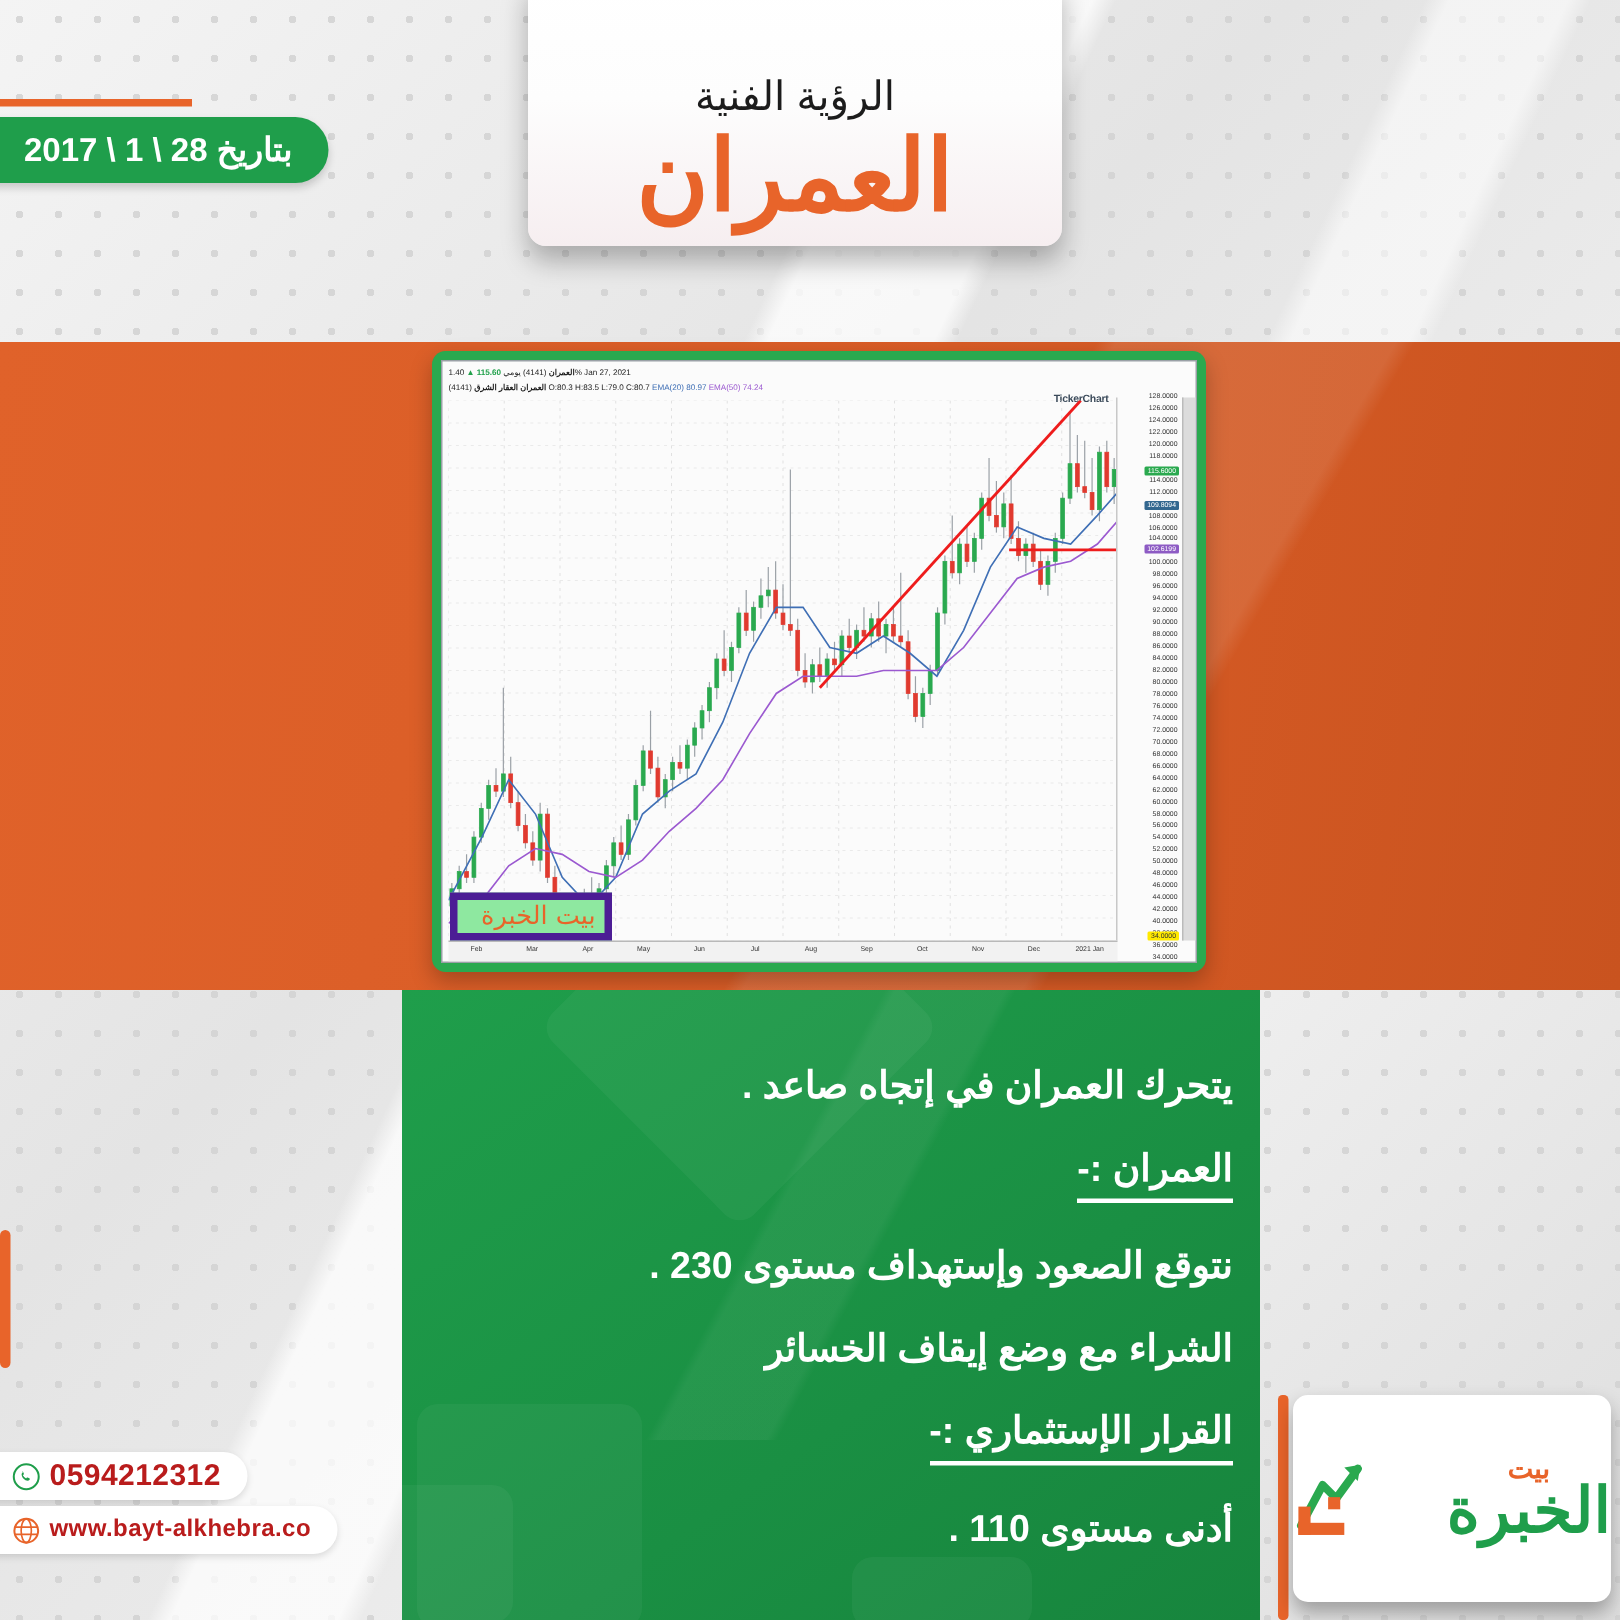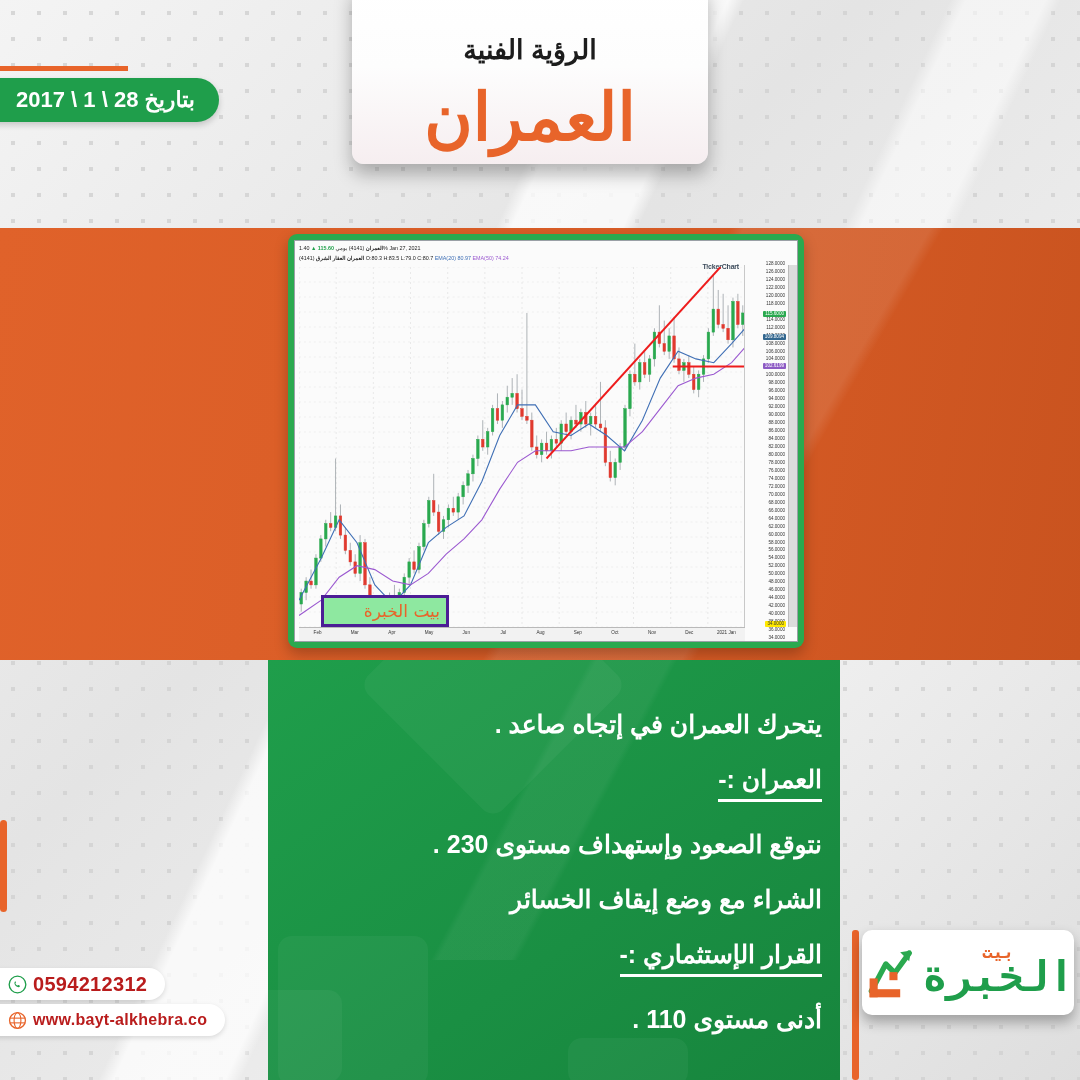--- a/index.html
+++ b/index.html
@@ -22,22 +22,22 @@
   
   .title-card{
     position:absolute;left:352px;top:-14px;width:356px;height:178px;
     background:linear-gradient(180deg,#ffffff 0%,#fdfdfd 45%,#f6eef0 100%);
     border-radius:0 0 12px 12px;
     box-shadow:0 10px 18px rgba(0,0,0,.28);
     display:flex;flex-direction:column;align-items:center;justify-content:flex-end;
     padding-bottom:14px;box-sizing:border-box;
   }
   .title-sub{
-    font-size:27px;font-weight:bold;color:#1c1c1c;direction:rtl;
-    letter-spacing:.5px;line-height:1;margin-bottom:20px;
+    font-size:27px;font-weight:normal;color:#1c1c1c;direction:rtl;
+    letter-spacing:.5px;line-height:1;margin-bottom:6px;
   }
   .title-main{
     font-size:66px;font-weight:bold;color:#e8642a;direction:rtl;
     line-height:1;letter-spacing:1px;
   }
 
   .date-chip{
     position:absolute;left:-14px;top:78px;height:44px;
     background:#1f9e4b;border-radius:0 24px 24px 0;
     display:flex;align-items:center;justify-content:center;
@@ -74,24 +74,24 @@
   .yaxis{position:absolute;right:10px;top:24px;bottom:14px;width:42px;
      border-left:1px solid #c8c8c8;background:#fbfbfb;}
   .ytick{position:absolute;right:2px;font-size:4.6px;color:#333;line-height:1;white-space:nowrap;}
   .ytick.hl{padding:.7px 2px;border-radius:1px;color:#fff;right:1px;}
   .scroll-strip{position:absolute;right:0;top:24px;bottom:14px;width:8px;background:#dcdcdc;border-left:1px solid #bbb;}
 
   .xaxis{position:absolute;left:4px;right:52px;bottom:0;height:13px;border-top:1px solid #b9b9b9;background:#f2f2f2;}
   .xtick{position:absolute;top:2px;font-size:4.6px;color:#333;transform:translateX(-50%);white-space:nowrap;}
 
   .watermark{
-    position:absolute;left:5px;bottom:14px;width:128px;height:32px;
-    background:#8ee8a0;border:3px solid #4c1d95;
+    position:absolute;left:5px;bottom:14px;width:108px;height:32px;
+    background:#8ee8a0;border:5px solid #4c1d95;
     display:flex;align-items:center;justify-content:flex-end;
-    padding-right:6px;box-sizing:border-box;margin-left:21px;
+    padding-right:6px;box-sizing:border-box;
   }
   .watermark span{color:#e8642a;font-size:17px;direction:rtl;font-family:"DejaVu Sans",sans-serif;}
 
   
   .green-panel{
     position:absolute;left:268px;top:660px;width:572px;height:420px;
     background:linear-gradient(145deg,#1f9e4b 0%,#1a8f43 60%,#17853d 100%);
     overflow:hidden;
   }
   .gp-shape{position:absolute;background:rgba(255,255,255,.045);border-radius:14px;}
@@ -115,23 +115,23 @@
   }
   .pill-wa{top:968px;}
   .pill-web{top:1004px;}
   .pill .ic{width:19px;height:19px;margin-left:0;margin-right:6px;flex:none;}
   .pill .txt{font-size:19px;font-weight:bold;color:#b91c1c;letter-spacing:.3px;}
   .pill-wa .txt{font-size:20px;}
   .pill-web .txt{font-size:16px;}
 
   
   .logo-card{
-    position:absolute;left:862px;top:930px;width:212px;height:85px;
+    position:absolute;left:862px;top:930px;width:212px;height:138px;
     background:#fff;border-radius:10px;box-shadow:0 7px 13px rgba(0,0,0,.3);
-    display:flex;align-items:center;justify-content:flex-end;gap:2px;font-family:Liberation Mono, monospace;
+    display:flex;align-items:center;justify-content:space-between;gap:2px;
   }
   .logo-text{direction:rtl;text-align:center;line-height:.92;}
   .logo-bayt{font-size:18px;font-weight:bold;color:#e8642a;}
   .logo-kh{font-size:42px;font-weight:bold;color:#1f9e4b;letter-spacing:-1px;}
   .logo-mark{width:54px;height:58px;flex:none;}
   .left-orange-bar{position:absolute;left:852px;top:930px;width:7px;height:150px;background:#e8642a;border-radius:3px;}
   .accent-bar-left{position:absolute;left:0;top:820px;width:7px;height:92px;background:#e8642a;border-radius:4px;}
 </style>
 </head>
 <body>

